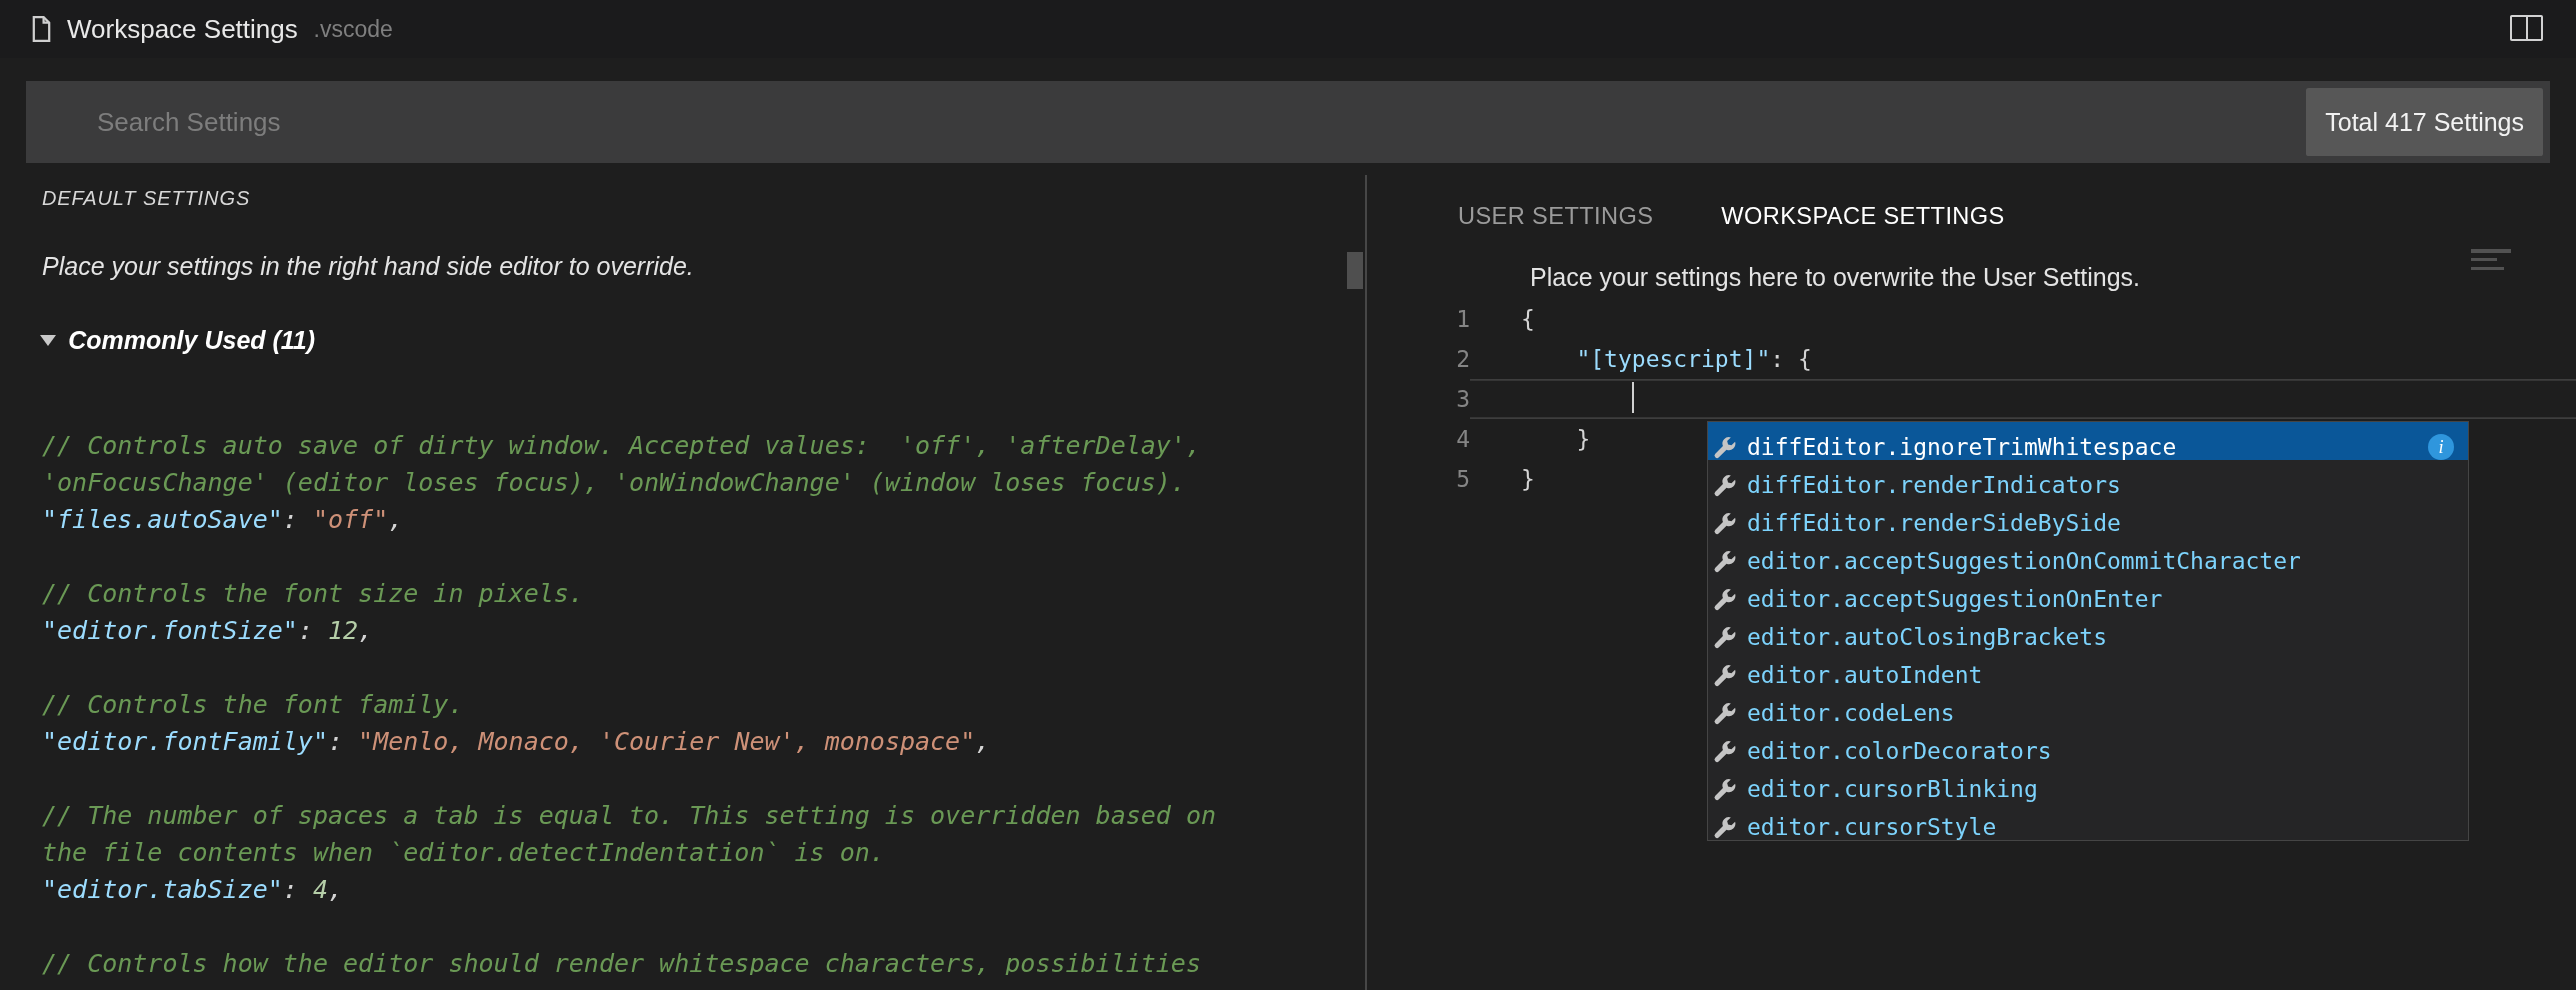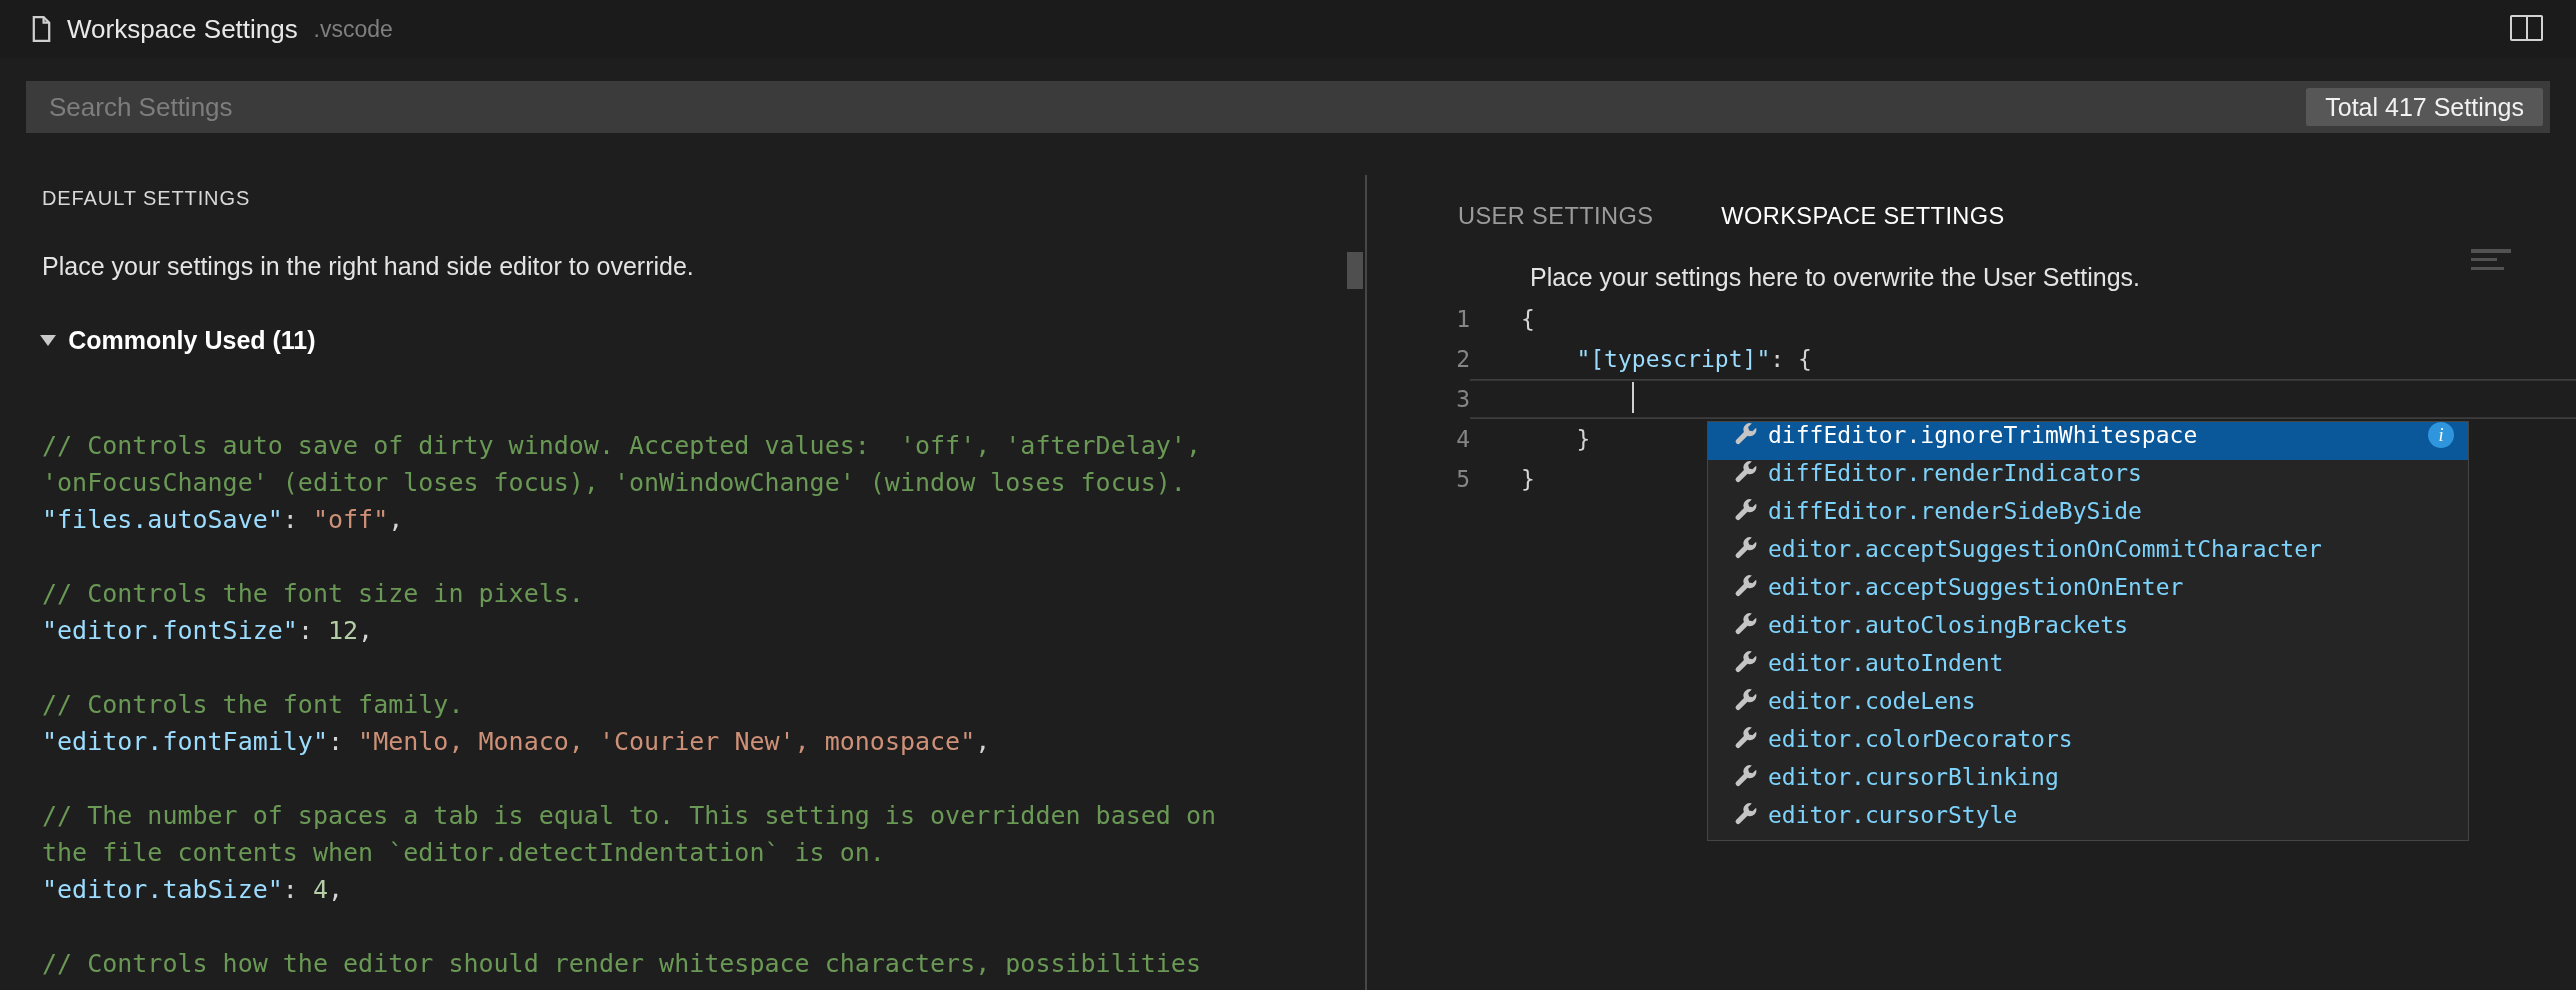--- a/index.html
+++ b/index.html
@@ -19,35 +19,36 @@
   .win-subtitle{color:#7f7f7f;font-size:23px;margin-left:15.8px;}
   .split-icon{
     position:absolute;right:33px;top:15px;width:33px;height:26px;
     border:2.6px solid #d2d2d2;box-sizing:border-box;border-radius:1.8px;cursor:pointer;
   }
   .split-icon::after{
     content:"";position:absolute;left:50%;top:0;bottom:0;width:2.6px;margin-left:-0.9px;background:#d2d2d2;
   }
   
   .search-row{
-    position:absolute;left:26px;right:26px;top:81px;height:52px;
+    position:absolute;left:26px;right:26px;top:81px;height:82px;
     background:#3b3b3c;
+    padding-left:48px;
   }
   .search-input{
     width:100%;height:100%;box-sizing:border-box;background:transparent;border:none;outline:none;
     color:#dddddd;font-size:26px;padding:0 280px 0 23px;
     font-family:"Liberation Sans", sans-serif;
   }
   .search-input::placeholder{color:#7d7d7d;}
   .total-badge{
     position:absolute;right:7px;top:7px;bottom:7px;background:#575757;border-radius:2.6px;
     display:flex;align-items:center;padding:0 19px;color:#f2f2f2;font-size:25px;
   }
   
-  .left-pane{position:absolute;left:0;top:175px;bottom:16px;width:1365px;overflow:hidden;}
+  .left-pane{position:absolute;left:0;top:175px;bottom:16px;width:1365px;overflow:hidden;font-style:italic;}
   .divider{position:absolute;left:1365px;top:175px;bottom:0;width:1.8px;background:#474747;cursor:col-resize;}
   .right-pane{position:absolute;left:1367px;right:0;top:175px;bottom:0;overflow:hidden;}
 
   .def-header{position:absolute;left:42px;top:12.3px;font-size:20px;color:#d8d8d8;letter-spacing:0.9px;}
   .def-desc{position:absolute;left:42px;top:77px;font-size:25px;color:#e4e4e4;}
   .section-row{position:absolute;left:40px;top:151px;display:flex;align-items:center;cursor:pointer;}
   .tri{
     width:0;height:0;margin-right:12.3px;
     border-left:8.8px solid transparent;border-right:8.8px solid transparent;
     border-top:11.4px solid #c9c9c9;
@@ -83,21 +84,21 @@
   }
   .ed-line .ln{width:103px;flex:none;text-align:right;color:#858585;}
   .ed-line .code{flex:1;padding-left:51px;white-space:pre;box-sizing:border-box;}
   .ed-line.current .code{box-shadow:inset 0 1.8px 0 #3e3e3e, inset 0 -1.7px 0 #3e3e3e;}
   .cursor{display:inline-block;width:2.6px;height:31.5px;background:#d0d0d0;vertical-align:-6.1px;}
 
   .suggest{
     position:absolute;left:340px;top:246px;width:760px;z-index:5;
     background:#252526;border:0.9px solid #454545;box-sizing:content-box;
   }
-  .sg-row{display:flex;align-items:flex-start;height:38px;padding-left:25px;cursor:pointer;}
+  .sg-row{display:flex;align-items:flex-end;height:38px;padding-left:4px;cursor:pointer;}
   .sg-row.selected{background:var(--selection_bg,#0a5799);}
   .sg-icon{width:24.5px;height:24.5px;margin-right:10.5px;flex:none;display:flex;align-items:center;}
   .sg-icon svg{width:24.5px;height:24.5px;display:block;}
   .sg-label{font-family:"DejaVu Sans Mono", monospace;font-size:23px;color:#7dd3fc;white-space:pre;}
   .sg-row.selected .sg-label{color:#ffffff;}
   .sg-info{
     margin-left:auto;margin-right:14px;flex:none;width:26px;height:26px;border-radius:50%;
     background:var(--info_bg,#2f96dd);color:#ffffff;font-size:18.4px;font-style:italic;
     font-family:"Liberation Serif", serif;display:flex;align-items:center;justify-content:center;
   }

